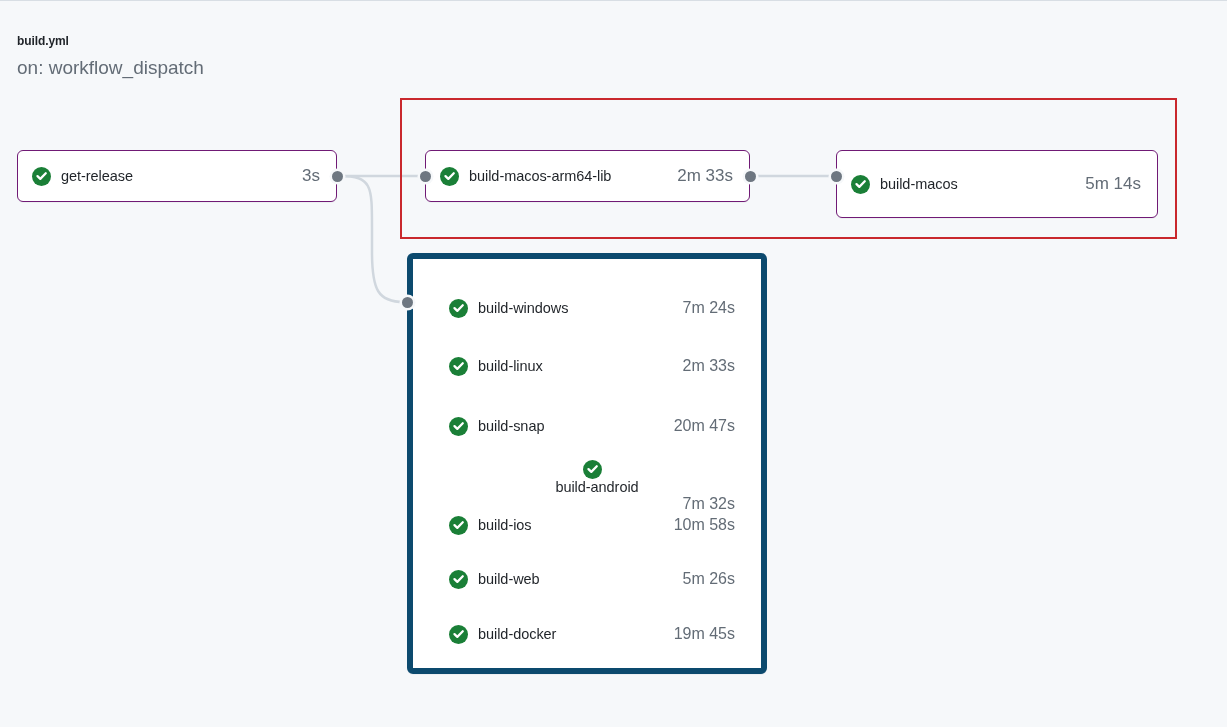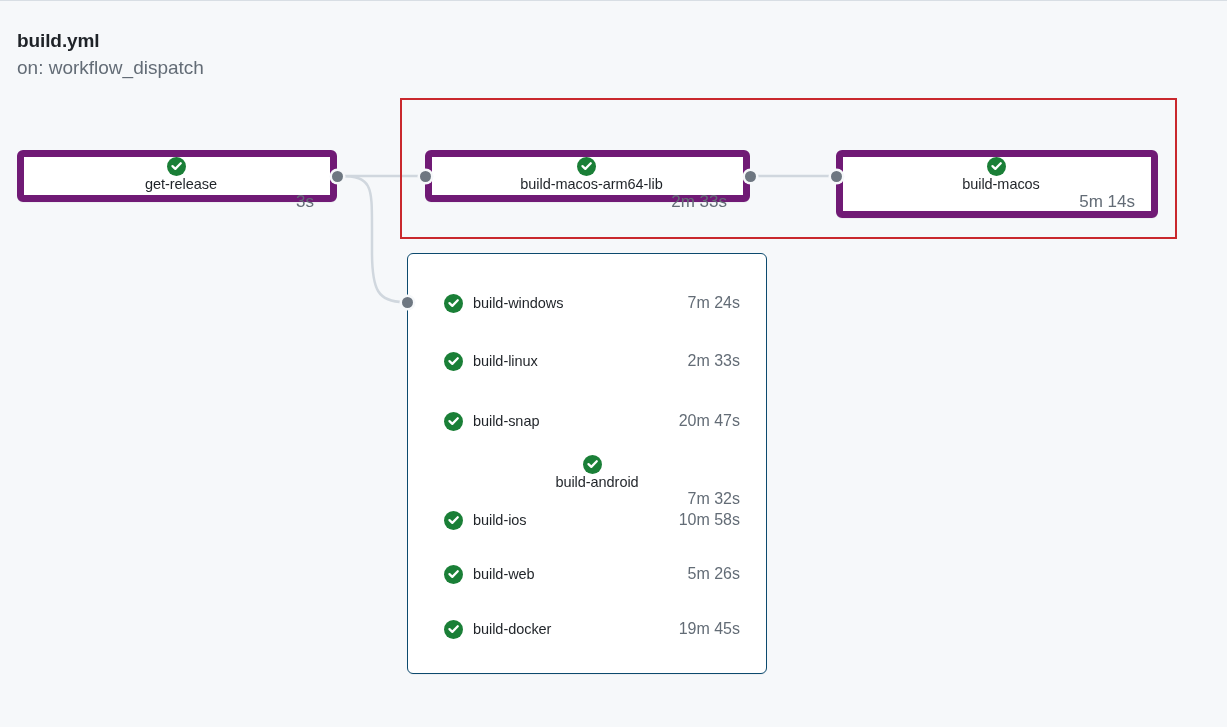--- a/index.html
+++ b/index.html
@@ -24,21 +24,21 @@
     height: 1px;
     background: #d8dee4;
   }
   
   #header {
     position: absolute;
     left: 17px;
     top: 28px;
   }
   #wf-title {
-    font-size: 19px;
+    font-size: 12px;
     font-weight: bold;
     line-height: 26px;
     color: #1f2328;
     letter-spacing: -0.1px;
   }
   #wf-trigger {
     font-size: 19px;
     line-height: 20px;
     color: #636c76;
     margin-top: 4px;
@@ -64,27 +64,26 @@
     position: absolute;
     border: 2px solid #c9282d;
     background: transparent;
     box-sizing: border-box;
   }
   
   .node {
     position: absolute;
     box-sizing: border-box;
     background: #ffffff;
-    border: 7px solid #701a75;
+    border: 1px solid #701a75;
     border-radius: 6px;
     box-shadow: 0 1px 0 rgba(31,35,40,0.04);
     display: flex;
     align-items: center;
     padding: 0 16px 0 14px;
-    flex-direction: column;
   }
   .node-label {
     font-size: 14.5px;
     color: #1f2328;
     margin-left: 10px;
     white-space: nowrap;
     letter-spacing: -0.05px;
   }
   .node-duration {
     margin-left: auto;
@@ -97,21 +96,21 @@
     width: 19px;
     height: 19px;
     flex: 0 0 19px;
     display: block;
   }
   
   .card {
     position: absolute;
     box-sizing: border-box;
     background: #ffffff;
-    border: 1px solid #0c4a6e;
+    border: 6px solid #0c4a6e;
     border-radius: 6px;
     box-shadow: 0 1px 0 rgba(31,35,40,0.04);
   }
   .card-row {
     position: absolute;
     left: 36px;
     right: 26px;
     height: 22px;
     display: flex;
     align-items: center;

